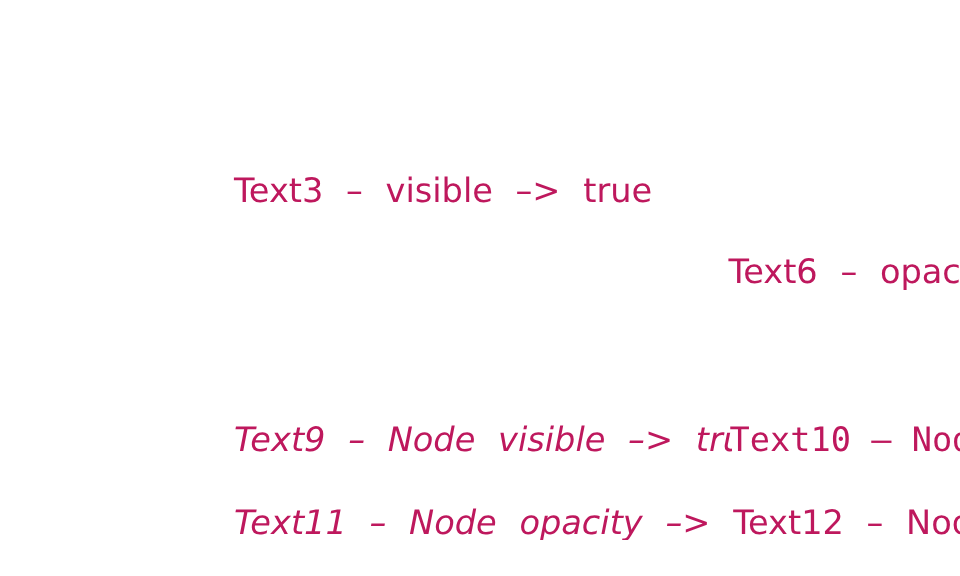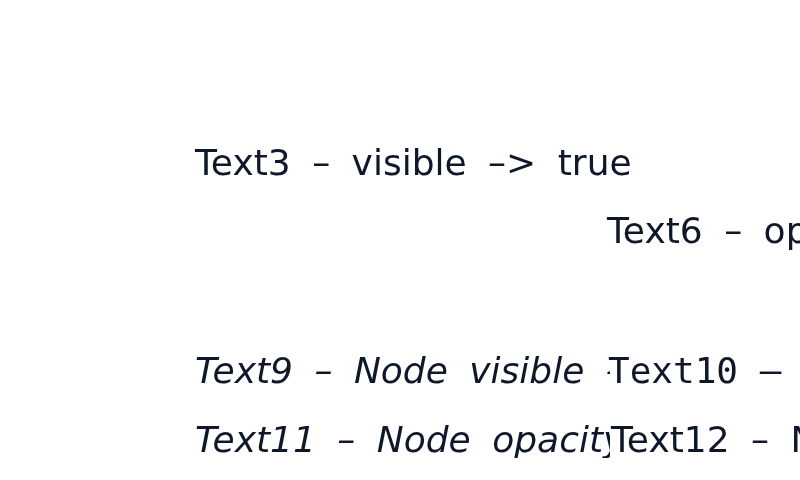--- a/index.html
+++ b/index.html
@@ -10,25 +10,25 @@
     position: relative;
     width: 800px;
     height: 480px;
     overflow: hidden;
     background: #ffffff;
     font-family: "DejaVu Sans", "Liberation Sans", sans-serif;
     color: #000000;
   }
   .txt {
     position: absolute;
-    font-size: 36px;
+    font-size: 28px;
     line-height: 1;
     white-space: nowrap;
     word-spacing: 10px;
-    color: #0f172a;
+    color: #be185d;
   }
   
   .clipbox {
     overflow: hidden;
     width: 415px;
     font-style: italic;
   }
   .mono {
     font-family: "DejaVu Sans Mono", "Liberation Mono", monospace;
     word-spacing: 0;

